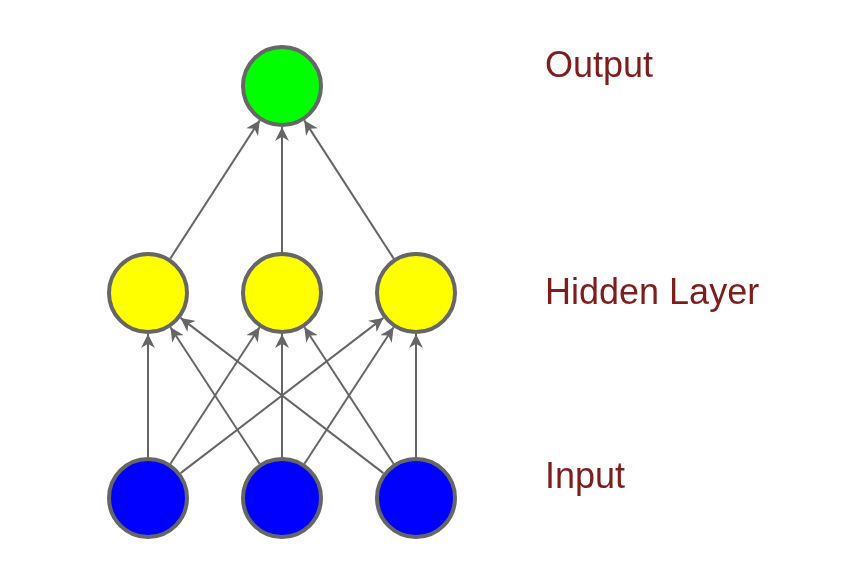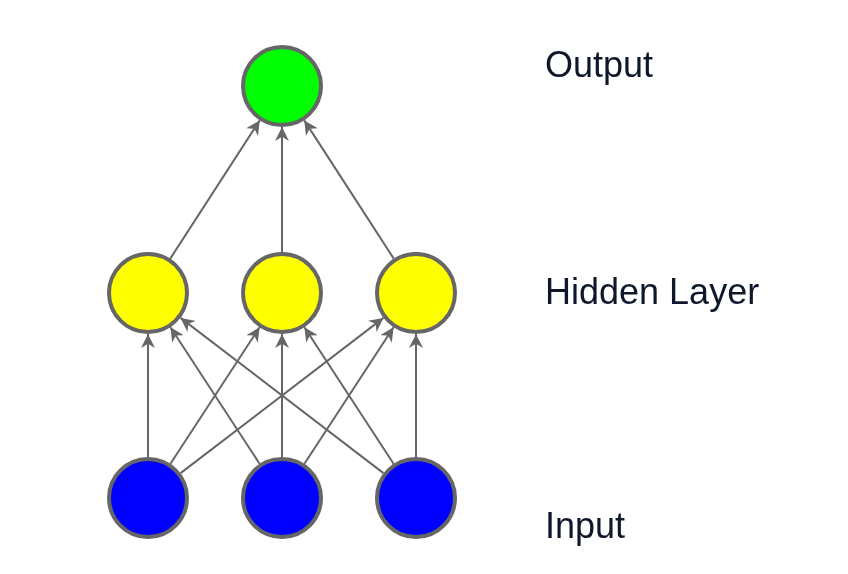--- a/index.html
+++ b/index.html
@@ -1,18 +1,18 @@
 <!DOCTYPE html>
 <html><head>
 <meta charset="utf-8">
 <style>
   html, body { margin: 0; padding: 0; background: #ffffff; }
   body { width: 848px; height: 574px; position: relative; overflow: hidden; }
   svg { position: absolute; left: 0; top: 0; }
-  .label { position: absolute; left: 545px; font-family: "Liberation Sans", sans-serif; font-size: 36px; color: #0f172a; line-height: 1; white-space: nowrap; }
+  .label { position: absolute; left: 545px; font-family: "Liberation Sans", sans-serif; font-size: 36px; color: #7f1d1d; line-height: 1; white-space: nowrap; }
 </style>
 </head>
 <body>
 
 <svg id="net" width="848" height="574" viewBox="0 0 848 574" xmlns="http://www.w3.org/2000/svg">
   <defs>
     <marker id="arrow" viewBox="0 0 10 10" refX="10" refY="5" markerWidth="7" markerHeight="7" orient="auto-start-reverse">
       <path d="M0,0 L10,5 L0,10 L3,5 z" fill="#666666"></path>
     </marker>
   </defs>
@@ -36,13 +36,13 @@
       <circle cx="282" cy="293" r="39" fill="#ffff00" stroke="#666666" stroke-width="4"></circle>
       <circle cx="416" cy="293" r="39" fill="#ffff00" stroke="#666666" stroke-width="4"></circle>
       <circle cx="148" cy="498" r="39" fill="#0000ff" stroke="#666666" stroke-width="4"></circle>
       <circle cx="282" cy="498" r="39" fill="#0000ff" stroke="#666666" stroke-width="4"></circle>
       <circle cx="416" cy="498" r="39" fill="#0000ff" stroke="#666666" stroke-width="4"></circle>
     </g>
 </svg>
 
 <div class="label" style="top:47px;">Output</div>
 <div class="label" style="top:274px;text-align:center;">Hidden Layer</div>
-<div class="label" style="top:508px;">Input</div>
+<div class="label" style="top:458px;">Input</div>
 
 </body></html>

